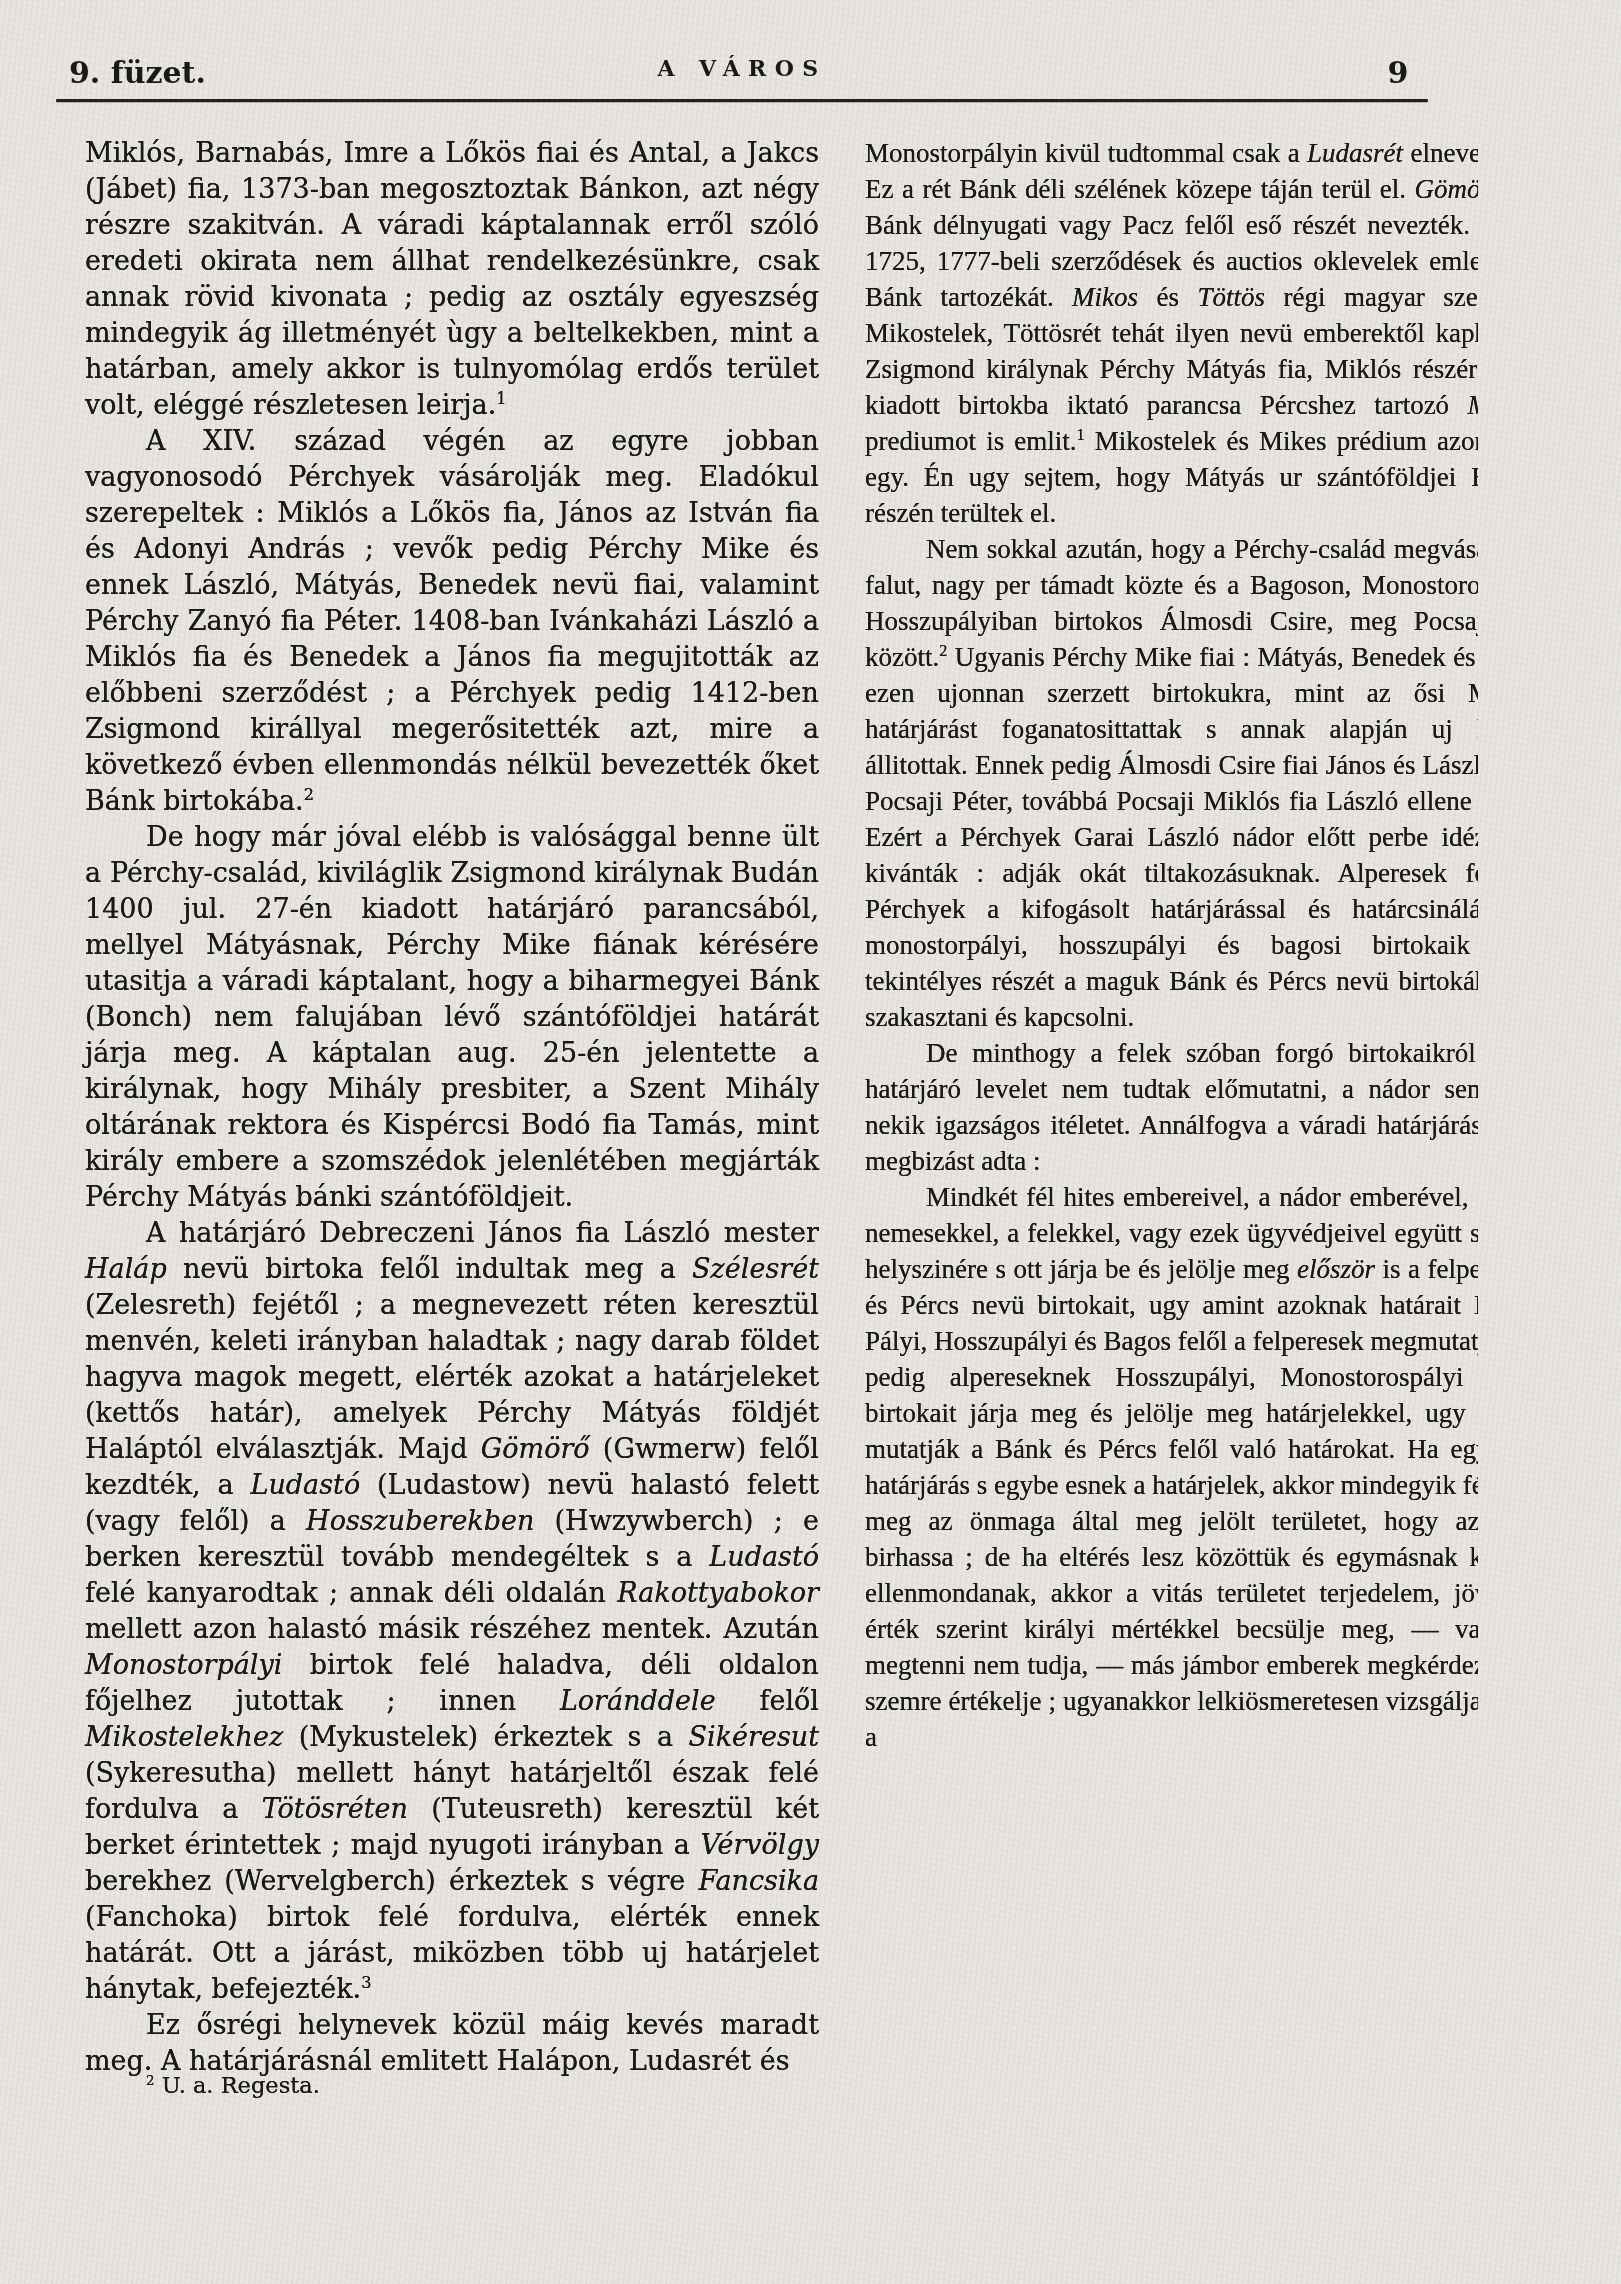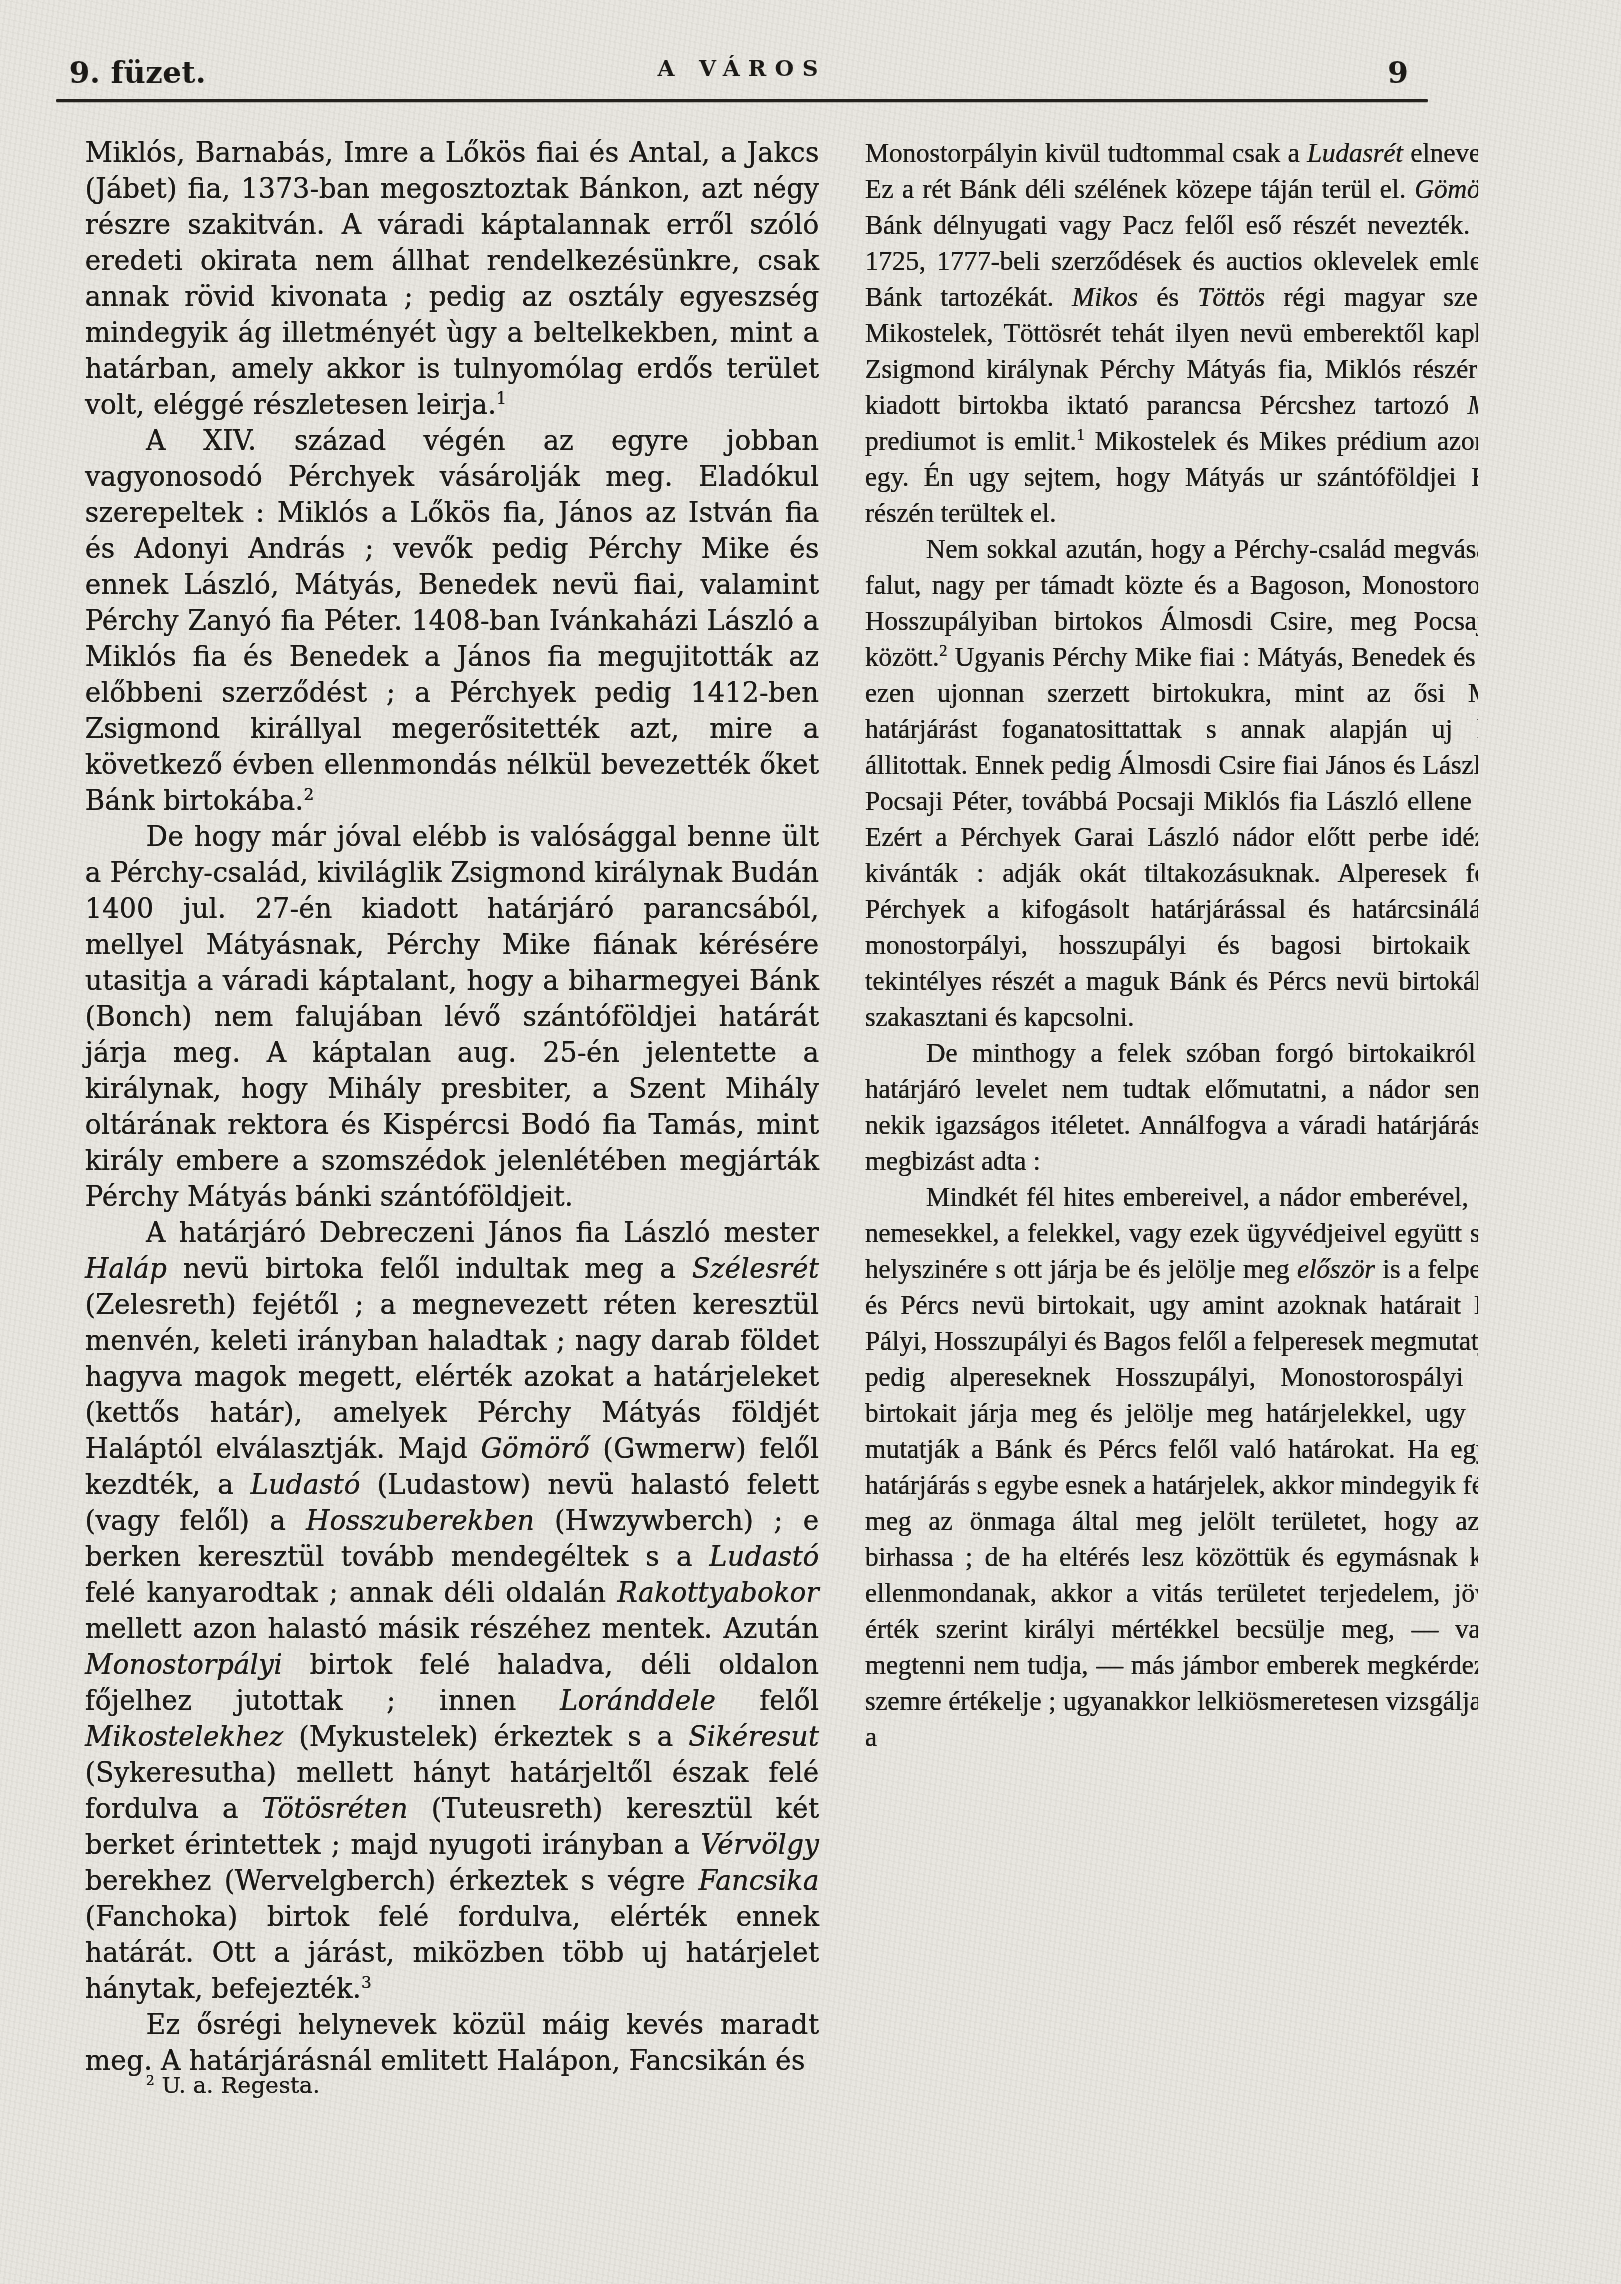--- a/index.html
+++ b/index.html
@@ -70,21 +70,21 @@
   </div>
 
   <div class="rule"></div>
 
   <div class="col col-left">
     <div>
         <p class="para no-indent">Miklós, Barnabás, Imre a Lőkös fiai és Antal, a Jakcs (Jábet) fia, 1373-ban megosztoztak Bánkon, azt négy részre szakitván. A váradi káptalannak erről szóló eredeti okirata nem állhat rendelkezésünkre, csak annak rövid kivonata ; pedig az osztály egyeszség mindegyik ág illetményét ùgy a beltelkekben, mint a határban, amely akkor is tulnyomólag erdős terület volt, eléggé részletesen leirja.<sup>1</sup></p>
         <p class="para">A XIV. század végén az egyre jobban vagyonosodó Pérchyek vásárolják meg. Eladókul szerepeltek : Miklós a Lőkös fia, János az István fia és Adonyi András ; vevők pedig Pérchy Mike és ennek László, Mátyás, Benedek nevü fiai, valamint Pérchy Zanyó fia Péter. 1408-ban Ivánkaházi László a Miklós fia és Benedek a János fia megujitották az előbbeni szerződést ; a Pérchyek pedig 1412-ben Zsigmond királlyal megerősitették azt, mire a következő évben ellenmondás nélkül bevezették őket Bánk birtokába.<sup>2</sup></p>
         <p class="para">De hogy már jóval elébb is valósággal benne ült a Pérchy-család, kiviláglik Zsigmond királynak Budán 1400 jul. 27-én kiadott határjáró parancsából, mellyel Mátyásnak, Pérchy Mike fiának kérésére utasitja a váradi káptalant, hogy a biharmegyei Bánk (Bonch) nem falujában lévő szántóföldjei határát járja meg. A káptalan aug. 25-én jelentette a királynak, hogy Mihály presbiter, a Szent Mihály oltárának rektora és Kispércsi Bodó fia Tamás, mint király embere a szomszédok jelenlétében megjárták Pérchy Mátyás bánki szántóföldjeit.</p>
         <p class="para">A határjáró Debreczeni János fia László mester <i>Haláp</i> nevü birtoka felől indultak meg a <i>Szélesrét</i> (Zelesreth) fejétől ; a megnevezett réten keresztül menvén, keleti irányban haladtak ; nagy darab földet hagyva magok megett, elérték azokat a határjeleket (kettős határ), amelyek Pérchy Mátyás földjét Haláptól elválasztják. Majd <i>Gömörő</i> (Gwmerw) felől kezdték, a <i>Ludastó</i> (Ludastow) nevü halastó felett (vagy felől) a <i>Hosszuberekben</i> (Hwzywberch) ; e berken keresztül tovább mendegéltek s a <i>Ludastó</i> felé kanyarodtak ; annak déli oldalán <i>Rakottyabokor</i> mellett azon halastó másik részéhez mentek. Azután <i>Monostorpályi</i> birtok felé haladva, déli oldalon főjelhez jutottak ; innen <i>Loránddele</i> felől <i>Mikostelekhez</i> (Mykustelek) érkeztek s a <i>Sikéresut</i> (Sykeresutha) mellett hányt határjeltől észak felé fordulva a <i>Tötösréten</i> (Tuteusreth) keresztül két berket érintettek ; majd nyugoti irányban a <i>Vérvölgy</i> berekhez (Wervelgberch) érkeztek s végre <i>Fancsika</i> (Fanchoka) birtok felé fordulva, elérték ennek határát. Ott a járást, miközben több uj határjelet hánytak, befejezték.<sup>3</sup></p>
-        <p class="para">Ez ősrégi helynevek közül máig kevés maradt meg. A határjárásnál emlitett Halápon, Fancsikán és</p>
+        <p class="para">Ez ősrégi helynevek közül máig kevés maradt meg. A határjárásnál emlitett Halápon, Ludasrét és</p>
       </div>
     <div class="footnotes">
         <p class="footnote"><sup>2</sup> U. a. Regesta.</p>
       </div>
   </div>
 
   <div class="col col-right">
     <div>
         <p class="para no-indent">Monostorpályin kivül tudtommal csak a <i>Ludasrét</i> elnevezés él még. Ez a rét Bánk déli szélének közepe táján terül el. <i>Gömörőnek</i> talán Bánk délnyugati vagy Pacz felől eső részét nevezték. Még 1609, 1725, 1777-beli szerződések és auctios oklevelek emlegetik, mint Bánk tartozékát. <i>Mikos</i> és <i>Töttös</i> régi magyar személynevek. Mikostelek, Töttösrét tehát ilyen nevü emberektől kaphatta nevét. Zsigmond királynak Pérchy Mátyás fia, Miklós részére 1440-ben kiadott birtokba iktató parancsa Pércshez tartozó <i>Mikes</i> nevü prediumot is emlit.<sup>1</sup> Mikostelek és Mikes prédium azonban aligha egy. Én ugy sejtem, hogy Mátyás ur szántóföldjei Bánk keleti részén terültek el.</p>
         <p class="para">Nem sokkal azután, hogy a Pérchy-család megvásárolta Bánk falut, nagy per támadt közte és a Bagoson, Monostoros Pályiban, Hosszupályiban birtokos Álmosdi Csire, meg Pocsaji családok között.<sup>2</sup> Ugyanis Pérchy Mike fiai : Mátyás, Benedek és László ugy ezen ujonnan szerzett birtokukra, mint az ősi Mikepércsre határjárást foganatosittattak s annak alapján uj határjeleket állitottak. Ennek pedig Álmosdi Csire fiai János és László, valamint Pocsaji Péter, továbbá Pocsaji Miklós fia László ellene mondottak. Ezért a Pérchyek Garai László nádor előtt perbe idézték őket s kivánták : adják okát tiltakozásuknak. Alperesek felelték : a Pérchyek a kifogásolt határjárással és határcsinálással az ő monostorpályi, hosszupályi és bagosi birtokaik földjének tekintélyes részét a maguk Bánk és Pércs nevü birtokához akarták szakasztani és kapcsolni.</p>

